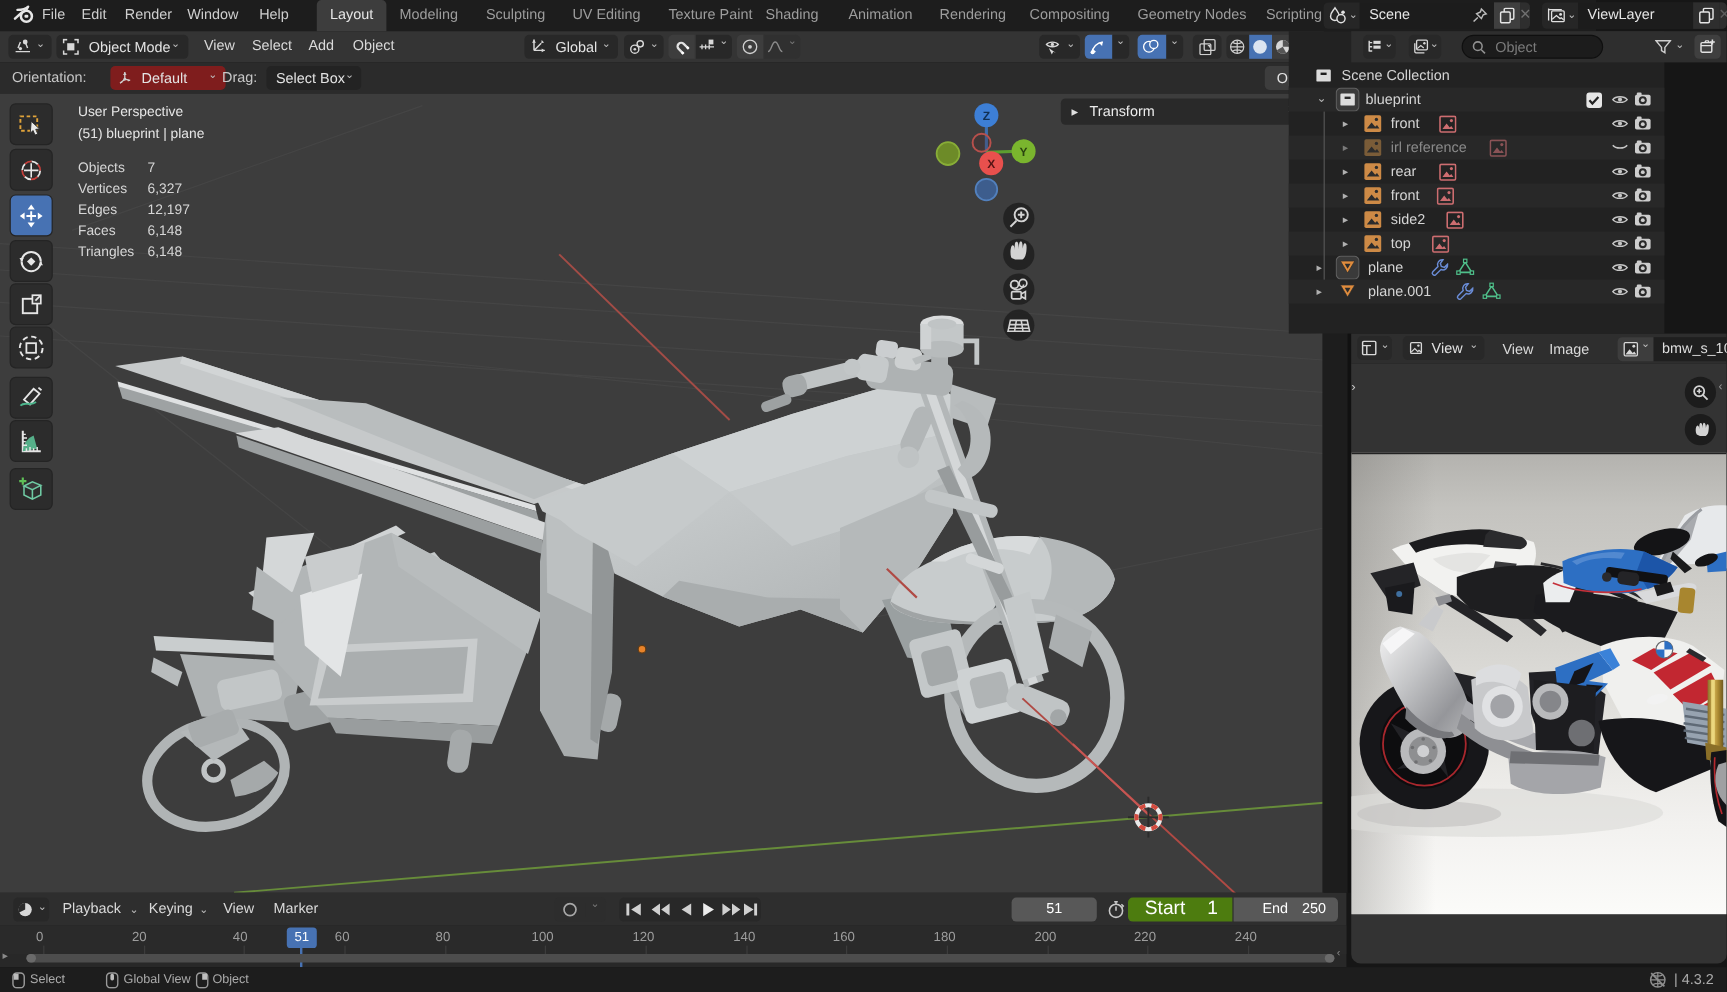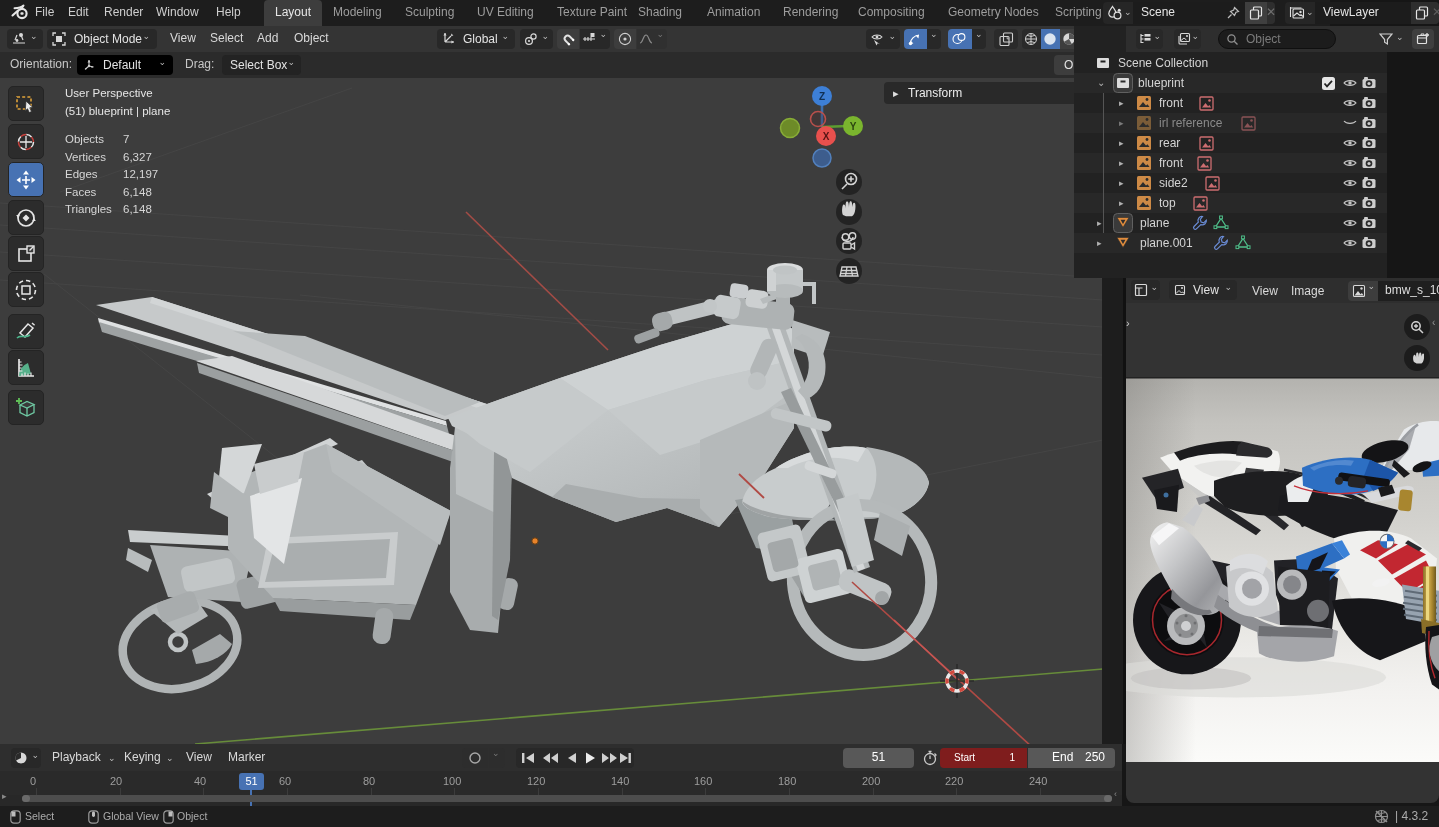--- a/index.html
+++ b/index.html
@@ -242,21 +242,21 @@
         <path d="M7,1.3 A5.7,5.7 0 0 1 12.7,7 L7,7 Z" fill="#d6d6d6"></path>
         <path d="M3,10.5 a5.7,5.7 0 0 0 2,1.6 L7,7 Z" fill="#9a9a9a"></path>
       </svg>
     </div>
     <div class="abs" style="left:1094px;top:3px;width:10px;height:20px;">
       <span class="abs" style="left:0px;top:0px;color:#bdbdbd;font-size:9px">⌄</span>
     </div>
   </div>
   <div id="vtool">
     <div class="hmenu" style="left:10px;color:#c8c8c8">Orientation:</div>
-    <div class="pill" style="left:77px;width:96px;padding-left:26px;background:#000000">
+    <div class="pill" style="left:92px;width:96px;padding-left:26px;background:#7f1d1d">
       <svg class="abs" style="left:5px;top:3px" width="14" height="14" viewBox="0 0 14 14">
         <path d="M7,2 v6 M7,8 l-4,3.4 M7,8 l4.5,1" stroke="#cfcfcf" stroke-width="1.1" fill="none"></path>
         <path d="M7,2 l-1.5,2.4 h3 Z" fill="#cfcfcf"></path>
           <circle cx="7" cy="8" r="1.2" fill="#cfcfcf"></circle>
         <path d="M3,11.4 l2.2,-0.4 l-1.3,-1.3 Z M11.5,9 l-2.3,-1 l0.4,1.9 Z" fill="#cfcfcf"></path>
       </svg>Default
       <span class="abs" style="right:7px;top:-3px;color:#bdbdbd;font-size:9px">⌄</span>
     </div>
     <div class="hmenu" style="left:185px;color:#c8c8c8">Drag:</div>
     <div class="pill" style="left:222px;width:79px;padding-left:8px;background:#232323">Select Box
@@ -1071,21 +1071,21 @@
         <path d="M66,1.5 l9,5.5 l-9,5.5 Z" fill="#ececec"></path>
         <path d="M82,2 v10 l7,-5 Z M90,2 v10 l7,-5 Z"></path>
         <path d="M100,2 v10 l8,-5 Z M108.5,2 h2.4 v10 h-2.4 Z"></path>
       </g>
     </svg>
     <div class="abs" style="left:843px;top:4px;width:71px;height:20px;background:#585858;border-radius:4px;color:#fff;font-size:12px;text-align:center;line-height:19px">51</div>
     <svg class="abs" style="left:922px;top:6px" width="16" height="16" viewBox="0 0 16 16">
       <circle cx="8" cy="9" r="5.5" fill="none" stroke="#c9c9c9" stroke-width="1.3"></circle>
       <path d="M8,9 V5.5 M6.5,1.5 h3 M8,1.5 v2 M12.5,3.5 l1.5,1.5 l-1.2,1.2" stroke="#c9c9c9" stroke-width="1.3" fill="none"></path>
     </svg>
-    <div class="abs" style="left:940px;top:4px;width:87px;height:20px;background:#7f1d1d;border-radius:4px 0 0 4px;color:#fff;font-size:10px;line-height:19px"><span style="margin-left:14px">Start</span><span style="position:absolute;right:12px">1</span></div>
+    <div class="abs" style="left:940px;top:4px;width:87px;height:20px;background:#4d7c0f;border-radius:4px 0 0 4px;color:#fff;font-size:16px;line-height:19px"><span style="margin-left:14px">Start</span><span style="position:absolute;right:12px">1</span></div>
     <div class="abs" style="left:1028px;top:4px;width:87px;height:20px;background:#585858;border-radius:0 4px 4px 0;color:#fff;font-size:12px;line-height:19px"><span style="margin-left:24px">End</span><span style="position:absolute;right:10px">250</span></div>
   </div>
   <div id="tlruler">
     <div class="abs" style="left:0;top:0;width:1122px;height:24px;background:#2a2a2a"></div>
     <span class="rnum" style="left:30px">0</span>
     <span class="rnum" style="left:110px">20</span>
     <span class="rnum" style="left:194px">40</span>
     <span class="rnum" style="left:279px">60</span>
     <span class="rnum" style="left:363px">80</span>
     <span class="rnum" style="left:443px">100</span>

